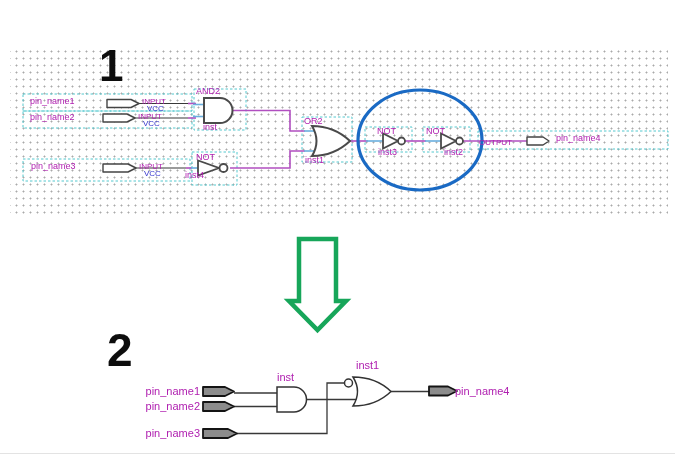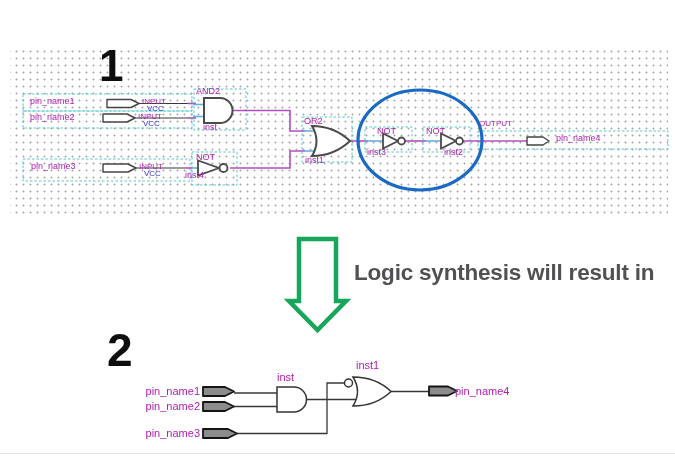--- a/index.html
+++ b/index.html
@@ -114,32 +114,31 @@
   <div class="abs sch-small" style="left:139px;top:162.5px;">INPUT</div>
   <div class="abs sch-vcc" style="left:144px;top:169.5px;">VCC</div>
 
   <div class="abs sch-label" style="left:196px;top:87px;">AND2</div>
   <div class="abs sch-label" style="left:203px;top:122.5px;">inst</div>
   <div class="abs sch-label" style="left:304px;top:117px;">OR2</div>
   <div class="abs sch-label" style="left:305px;top:155.5px;">inst1</div>
   <div class="abs sch-label" style="left:196px;top:152.5px;">NOT</div>
   <div class="abs sch-label" style="left:185px;top:171px;">inst4</div>
   <div class="abs sch-label" style="left:377px;top:126.5px;">NOT</div>
-  <div class="abs sch-label" style="left:367px;top:147.5px;">inst3</div>
+  <div class="abs sch-label" style="left:378px;top:147.5px;">inst3</div>
   <div class="abs sch-label" style="left:426px;top:126.5px;">NOT</div>
   <div class="abs sch-label" style="left:444px;top:147.5px;">inst2</div>
 
-  <div class="abs sch-small" style="left:479px;top:120px;">OUTPUT</div>
+  <div class="abs sch-small" style="left:479px;top:139px;">OUTPUT</div>
   <div class="abs sch-label" style="left:556px;top:134px;">pin_name4</div>
 
   <svg style="left:270px;top:230px;" width="90" height="110" viewBox="270 230 90 110">
     <polygon points="299,239 336,239 336,301 346,301 317.5,330 289,301 299,301" fill="#ffffff" stroke="#17a65a" stroke-width="4.5" stroke-linejoin="miter"></polygon>
   </svg>
 
-  <div id="synth-caption" class="abs" style="left:354px;top:262px;">Logic synthesis will result in</div>
 
   <div class="abs big-num" style="left:107px;top:327px;font-size:46px;">2</div>
 
   <svg style="left:130px;top:358px;" width="430" height="92" viewBox="130 358 430 92">
 
     <g fill="none" stroke="#383838" stroke-width="1.3">
       <line x1="234" y1="393" x2="277" y2="393"></line>
       <line x1="234" y1="406.5" x2="277" y2="406.5"></line>
       <line x1="306" y1="399.5" x2="364" y2="399.5"></line>
       <polyline points="237,433.5 327,433.5 327,383 345,383"></polyline>

